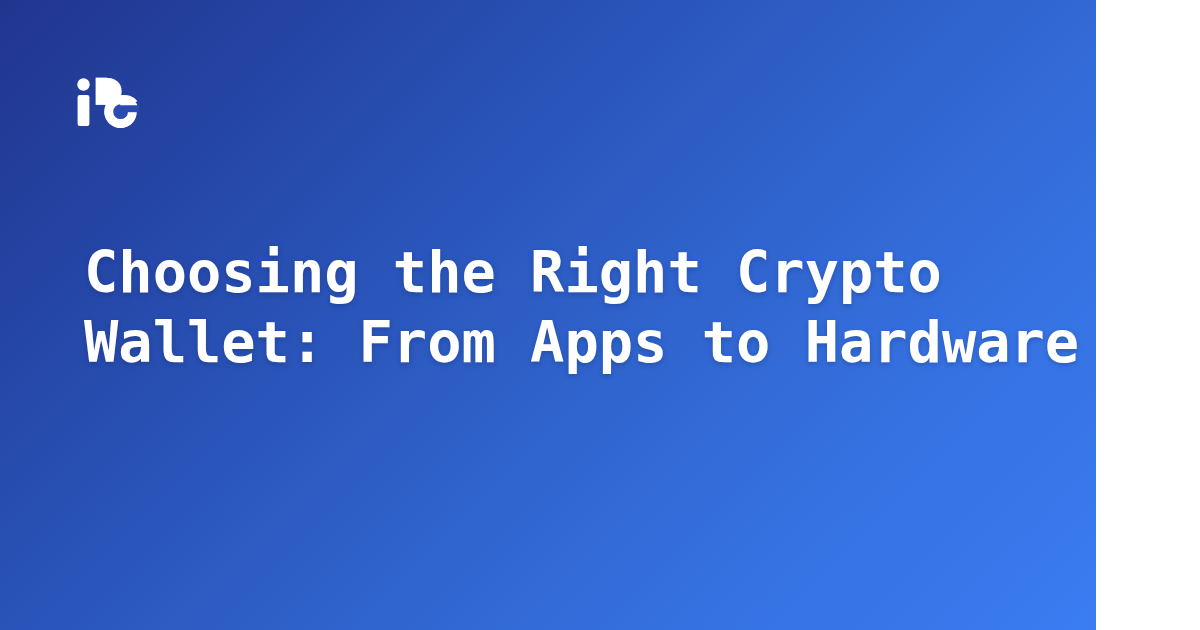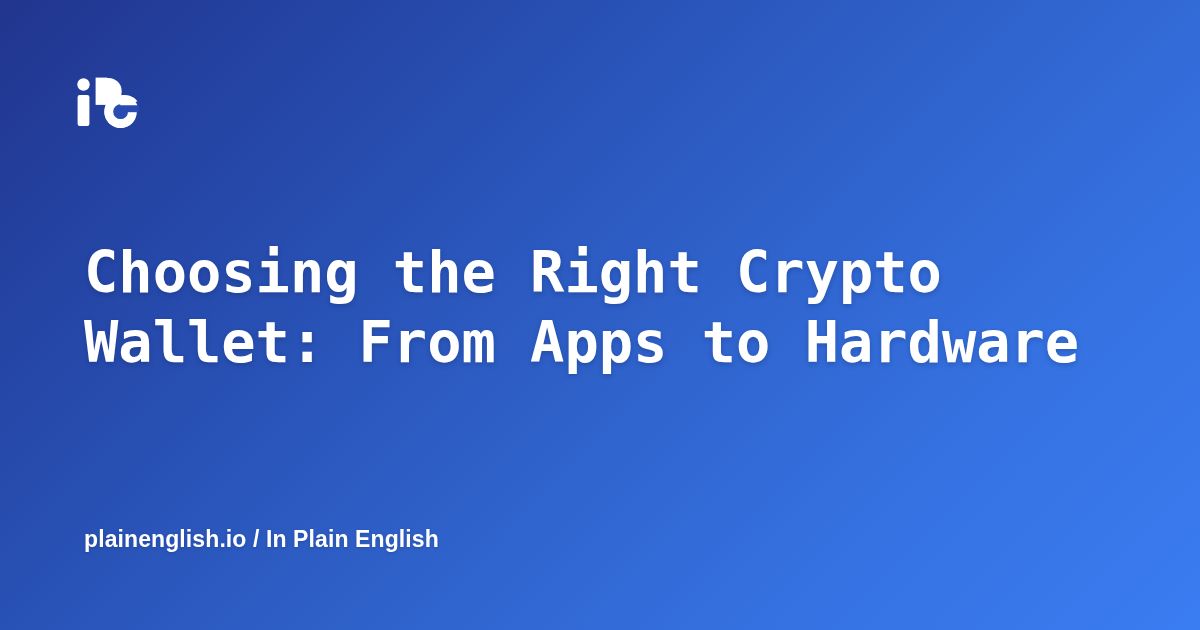--- a/index.html
+++ b/index.html
@@ -3,21 +3,21 @@
 <meta charset="utf-8">
 <style>
   html, body {
     margin: 0;
     padding: 0;
     background: #ffffff;
   }
 
   .og-card {
     position: relative;
-    width: 1200px;
+    width: 1096px;
     height: 630px;
     overflow: hidden;
     box-sizing: border-box;
     background-color: #2a4bb0;
     background-image: linear-gradient(135deg,
                         #21358e 0%,
                         #2547a8 22%,
                         #2d5dc4 48%,
                         #3570df 74%,
                         #3a7cf2 100%);
@@ -98,17 +98,14 @@
       <rect x="46.2" y="28.6" width="18.5" height="7.6" fill="#2a4bb0"></rect>
       <path d="M46.2 29.2 h17.2 a16.4 16.4 0 0 0 -17.2 -9.7 Z" fill="#ffffff"></path>
       <rect x="21.6" y="1.6" width="11.6" height="27.2" fill="#ffffff"></rect>
     </svg>
   </div>
 
   <div class="title-block">
     <h1 class="title">Choosing the Right Crypto Wallet: From Apps to Hardware</h1>
   </div>
 
-  <div class="footer">
-    <p class="footer-text">plainenglish.io / In Plain English</p>
-  </div>
 
 </div>
 
 </body></html>

